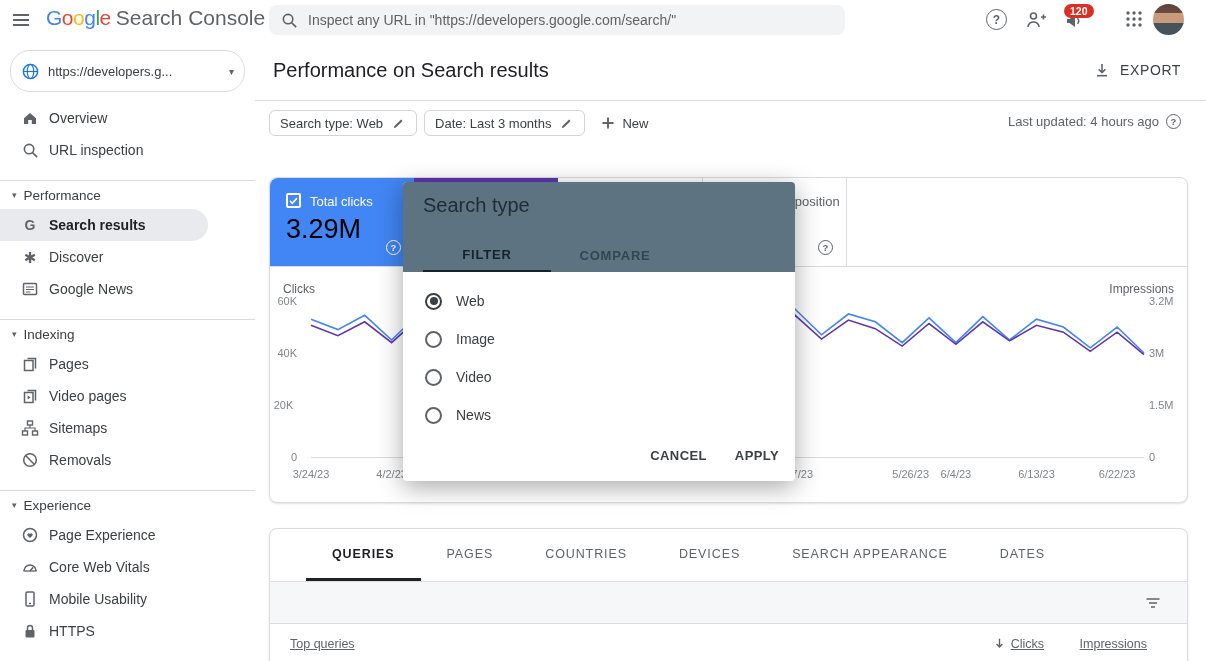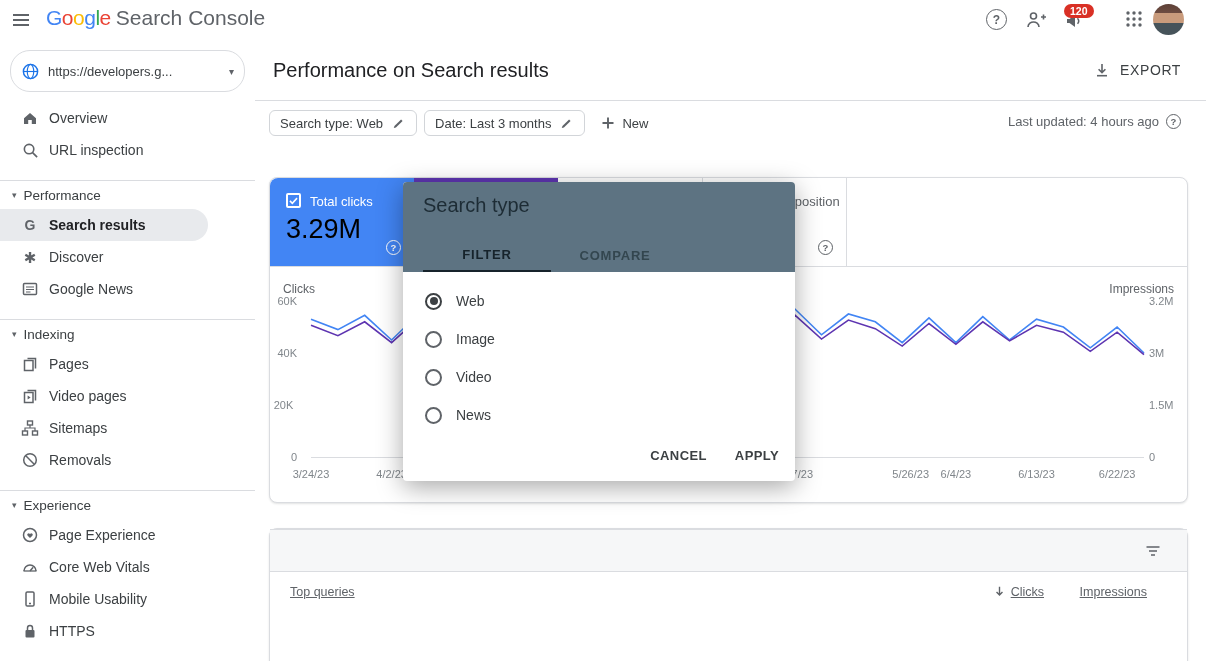--- a/index.html
+++ b/index.html
@@ -129,20 +129,27 @@
 
 <div class="topbar">
   <span class="hamburger">
     <svg viewBox="0 0 22 22" width="22" height="22">
         <path d="M3 6h16M3 11h16M3 16h16" stroke="currentColor" stroke-width="1.8" fill="none"></path>
       </svg>
   </span>
   <div class="logo">
     <span id="logo-google"><span style="color: rgb(66, 133, 244);">G</span><span style="color: rgb(234, 67, 53);">o</span><span style="color: rgb(251, 188, 5);">o</span><span style="color: rgb(66, 133, 244);">g</span><span style="color: rgb(52, 168, 83);">l</span><span style="color: rgb(234, 67, 53);">e</span></span><span class="suffix">Search Console</span>
   </div>
+  <div class="tb-search">
+    <svg viewBox="0 0 18 18" width="17" height="17">
+        <circle cx="7.5" cy="7.5" r="5" fill="none" stroke="currentColor" stroke-width="1.7"></circle>
+        <path d="M11.2 11.2L16 16" stroke="currentColor" stroke-width="1.7"></path>
+      </svg>
+    <input placeholder="Inspect any URL in &quot;https://developers.google.com/search/&quot;" style="">
+  </div>
   <span class="tb-icon" style="left:986px">
     <span class="qcircle" style="width:21px;height:21px;font-size:12px">?</span>
   </span>
   <span class="tb-icon" style="left:1025px">
     <svg viewBox="0 0 22 22" width="22" height="22">
         <circle cx="8.5" cy="7" r="3" fill="none" stroke="currentColor" stroke-width="1.6"></circle>
         <path d="M3 18c0-3.4 3.2-5 5.5-5s5.5 1.6 5.5 5" fill="none" stroke="currentColor" stroke-width="1.6"></path>
         <path d="M16 8h5M18.5 5.5v5" stroke="currentColor" stroke-width="1.6"></path>
       </svg>
   </span>
@@ -451,20 +458,28 @@
       <span class="opt">News</span>
     </div>
   </div>
   <div class="dlg-actions">
     <span class="dlg-btn">CANCEL</span>
     <span class="dlg-btn">APPLY</span>
   </div>
 </div>
 
 <div class="panel2">
+  <div class="t-tabs">
+    <span class="t-tab active">QUERIES</span>
+    <span class="t-tab">PAGES</span>
+    <span class="t-tab">COUNTRIES</span>
+    <span class="t-tab">DEVICES</span>
+    <span class="t-tab">SEARCH APPEARANCE</span>
+    <span class="t-tab">DATES</span>
+  </div>
   <div class="t-tabs-border"></div>
   <div class="t-toolbar">
     <span class="ic">
         <svg viewBox="0 0 18 18" width="18" height="18">
           <path d="M2.5 5h13M5 9h8M7 13h4" stroke="currentColor" stroke-width="1.7"></path>
         </svg>
       </span>
   </div>
   <div class="t-head">
     <span class="t-col primary">Top queries</span>

